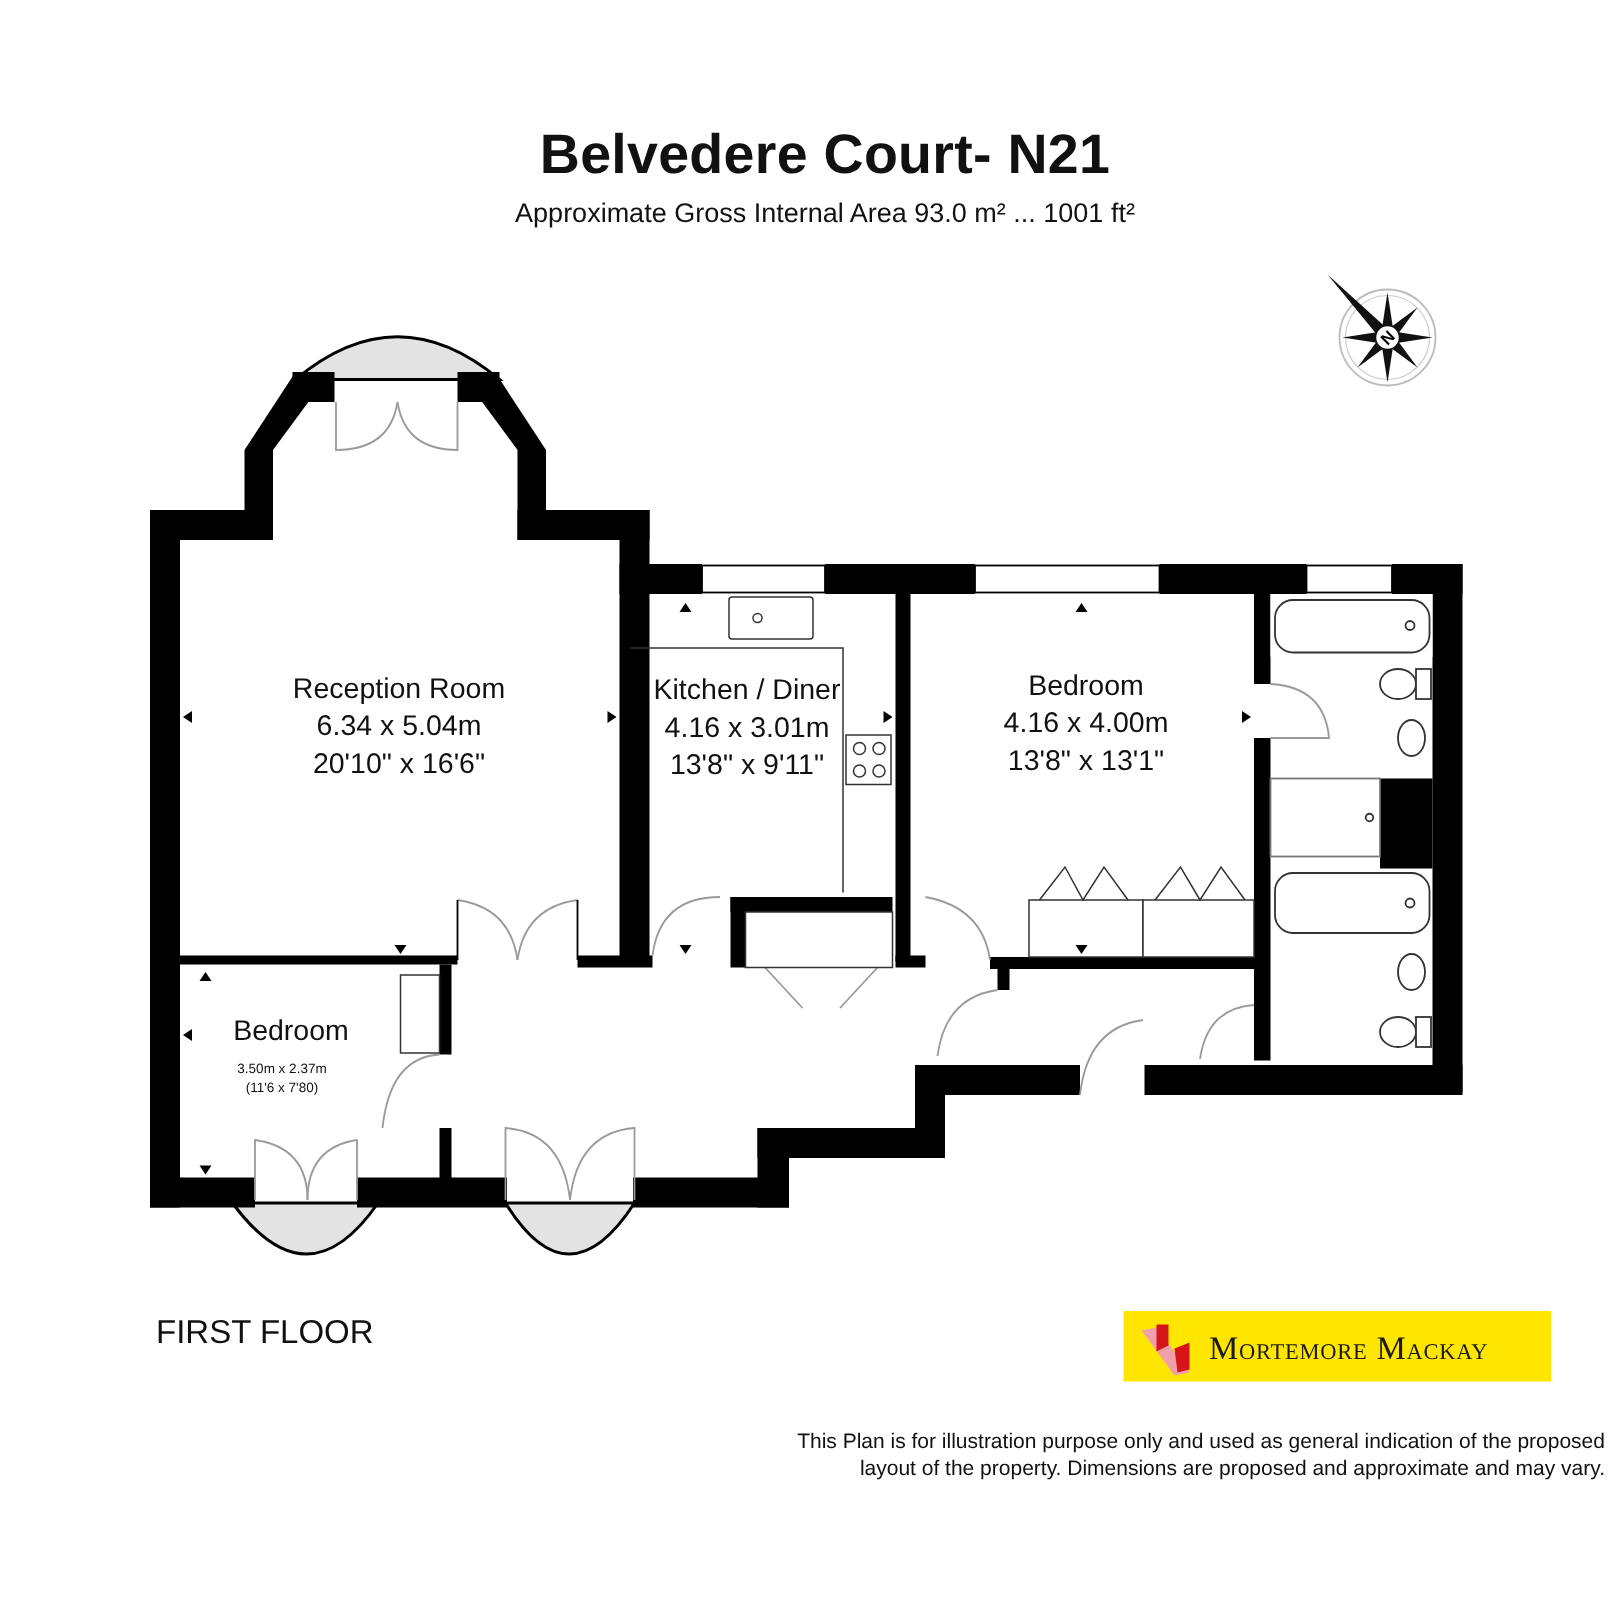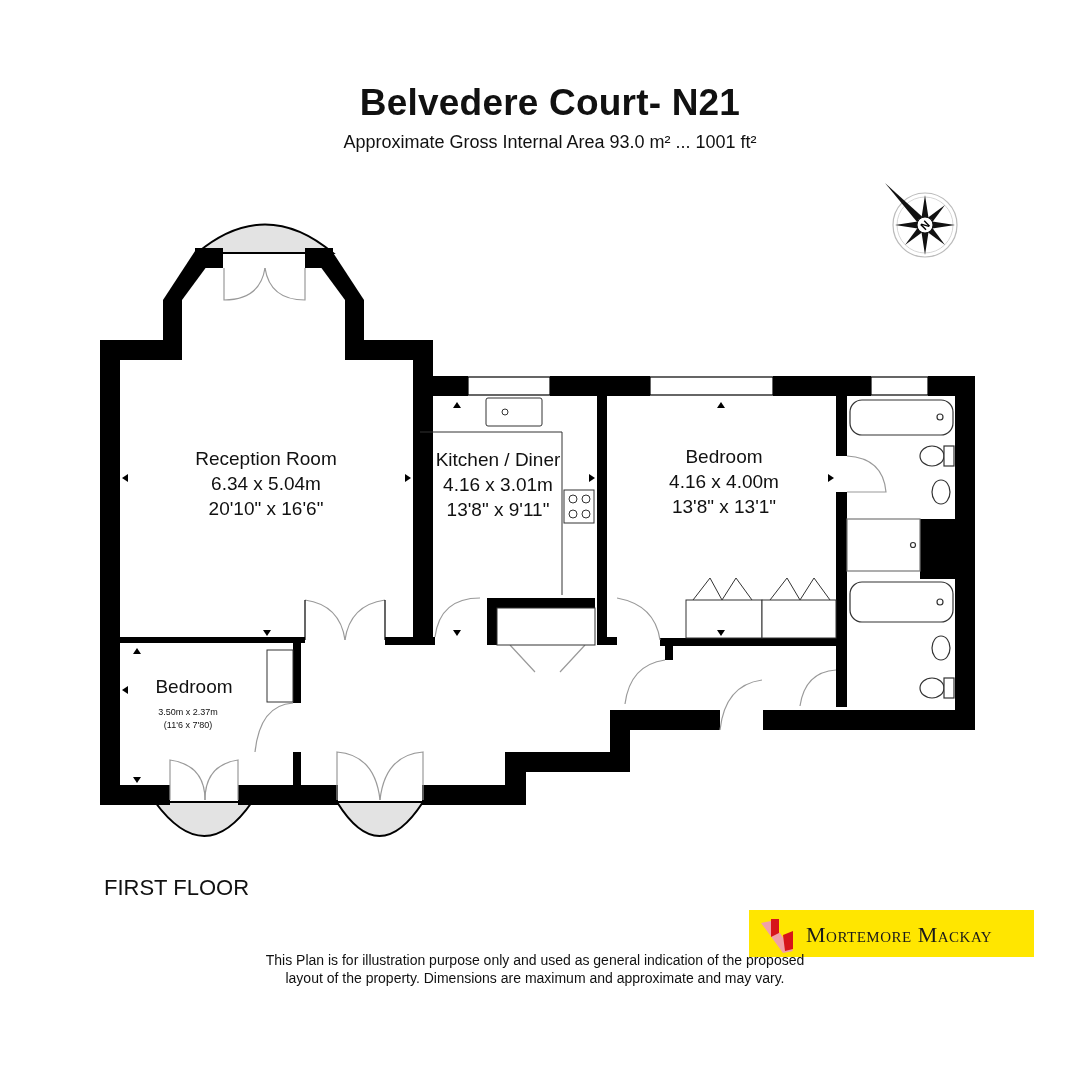--- a/index.html
+++ b/index.html
@@ -1,24 +1,24 @@
 <!DOCTYPE html>
 <html><head>
 <meta charset="utf-8">
 <style>
   html, body { margin:0; padding:0; background:#ffffff; }
   body { width:1075px; height:1080px; position:relative; overflow:hidden; font-family:"Liberation Sans", sans-serif; color:#111; }
   .title { position:absolute; left:0; width:1100px; top:82px; text-align:center; font-size:37px; font-weight:bold; letter-spacing:0.2px; }
   .subtitle { position:absolute; left:0; width:1100px; top:132px; text-align:center; font-size:18px; }
   .plan { position:absolute; left:0; top:0; }
   .floor-label { position:absolute; left:104px; top:875px; font-size:22px;text-align:right; }
-  .logo { position:absolute; left:749px; top:874px; width:285px; height:47px; background:#ffe600;margin-top:36px; }
+  .logo { position:absolute; left:749px; top:874px; width:285px; height:47px; background:#ffe600; }
   .logo-text { position:absolute; left:57px; top:12px; font-family:"Liberation Serif", serif; font-size:22px; color:#1a1a1a; letter-spacing:0.5px; font-variant:small-caps; }
   .logo-mark { position:absolute; left:10px; top:7px; width:44px; height:36px; }
-  .disclaimer { position:absolute; left:0; width:1070px; top:951px; text-align:center; font-size:14px; line-height:18px; }
+  .disclaimer { position:absolute; left:0; width:1070px; top:951px; text-align:right; font-size:14px; line-height:18px; }
   .room-label { font-family:"Liberation Sans", sans-serif; fill:#111; text-anchor:middle; }
 </style>
 </head>
 <body>
 
 <div class="title">Belvedere Court- N21</div>
 <div class="subtitle">Approximate Gross Internal Area 93.0 m² ... 1001 ft²</div>
 
 <svg class="plan" width="1075" height="1080" viewBox="0 0 1075 1080" xmlns="http://www.w3.org/2000/svg">
 
@@ -198,14 +198,14 @@
   <svg class="logo-mark" viewBox="0 0 44 36">
     <polygon points="2,6 12,4 34,34 24,36" fill="#f0a0a8"></polygon>
     <polygon points="12,2 20,2 20,16 12,20" fill="#d7141a"></polygon>
     <polygon points="24,18 34,14 34,32 26,34" fill="#d7141a"></polygon>
   </svg>
   <div class="logo-text">Mortemore Mackay</div>
 </div>
 
 <div class="disclaimer">
   <div>This Plan is for illustration purpose only and used as general indication of the proposed</div>
-  <div>layout of the property. Dimensions are maximum and approximate and may vary.</div>
+  <div>layout of the property. Dimensions are proposed and approximate and may vary.</div>
 </div>
 
 </body></html>

